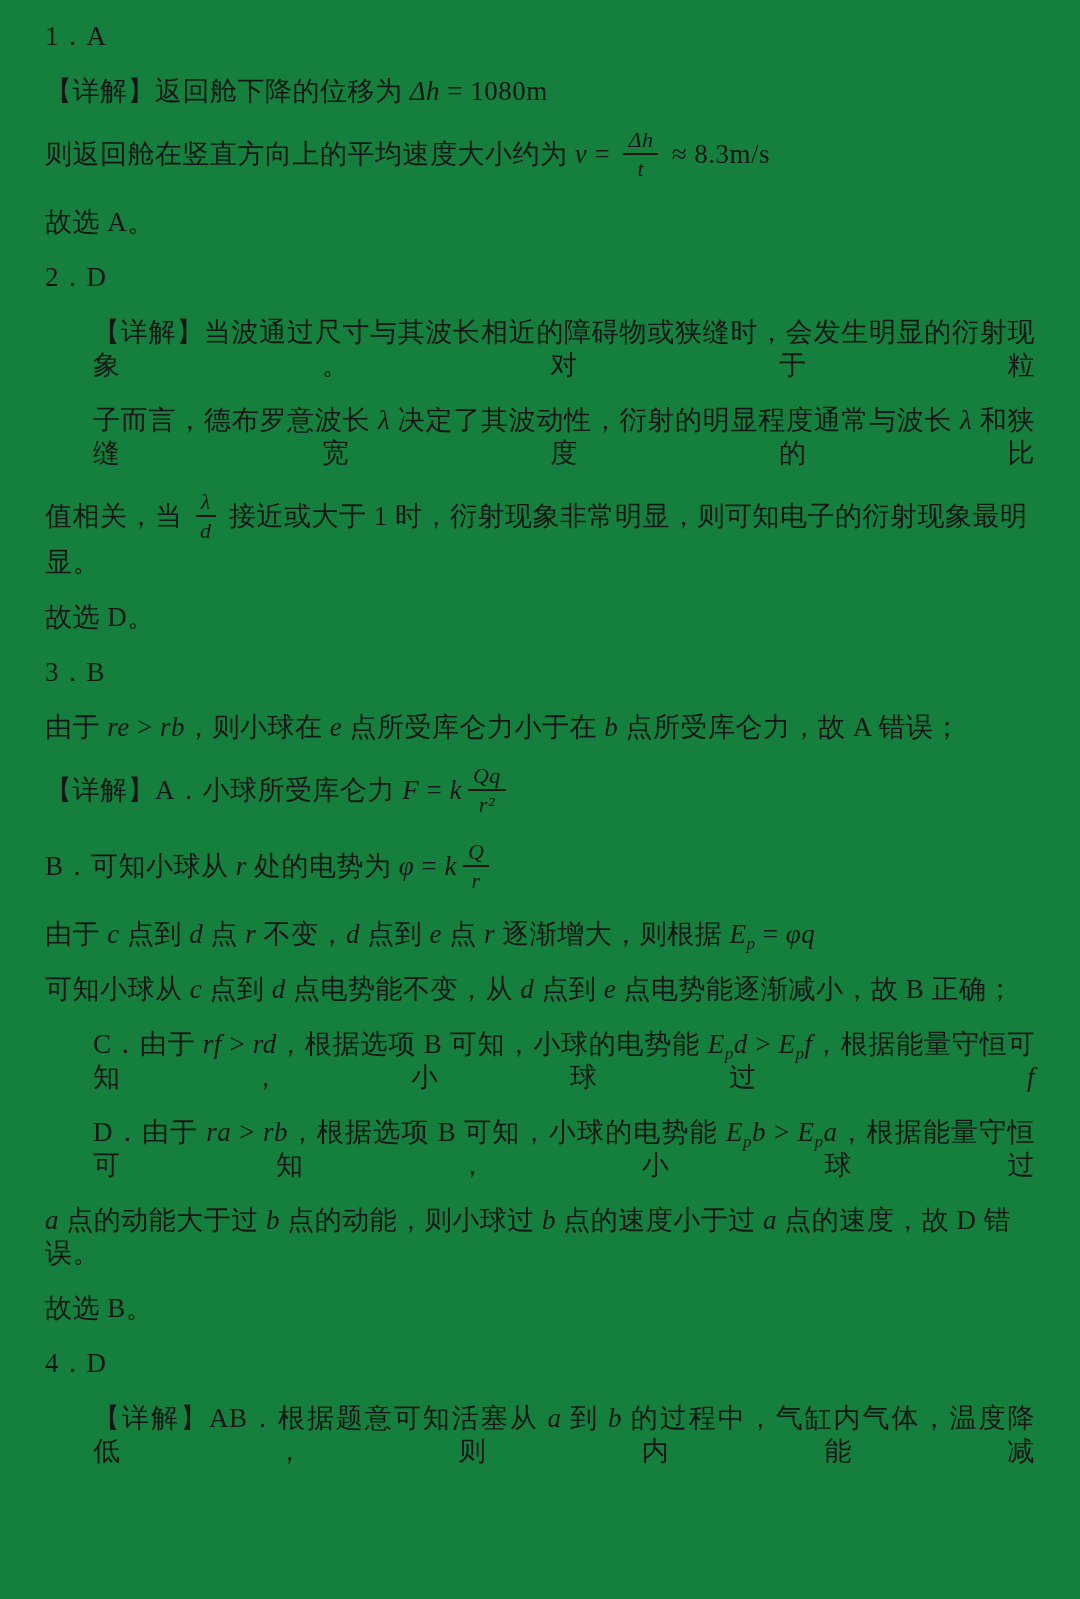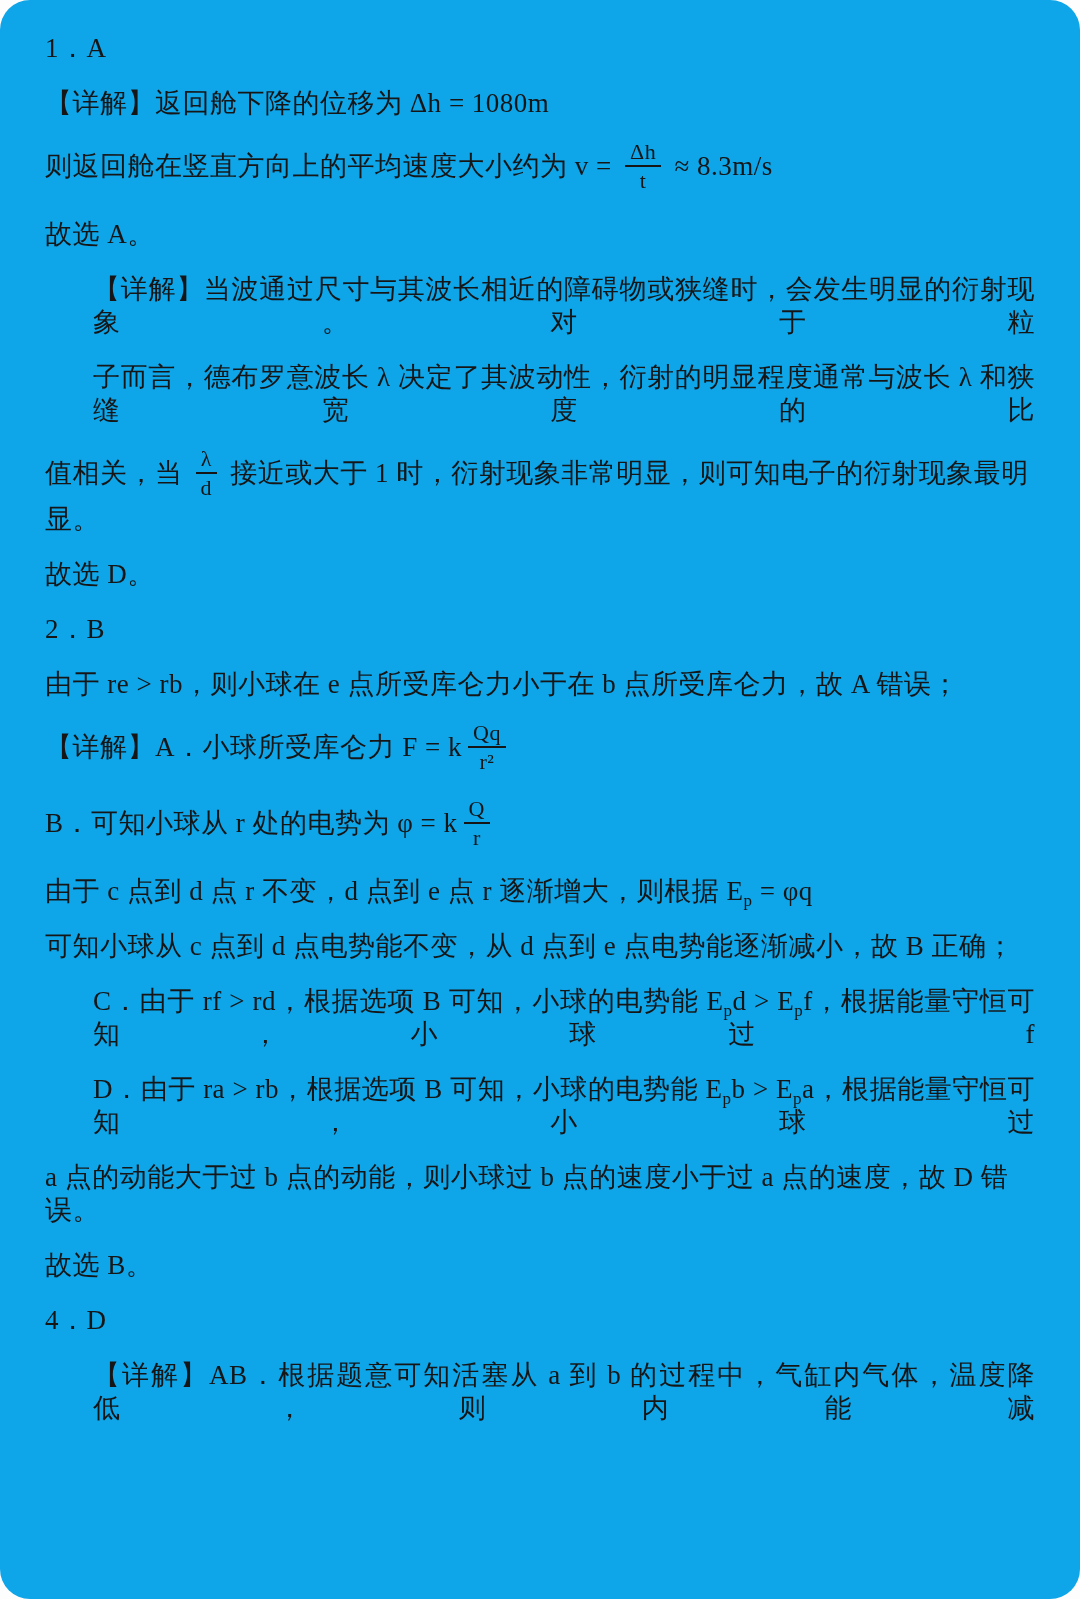--- a/index.html
+++ b/index.html
@@ -8,37 +8,37 @@
     min-height: 1599px;
     background: #fdfdfd;
     color: #161616;
     font-family: "Liberation Serif", "DejaVu Serif", serif;
     overflow: hidden;
   }
   .page {
     box-sizing: border-box;
     width: 1080px;
     min-height: 1599px;
-    padding: 32px 45px 0 45px;
-    background: #0ea5e9;
-    border-radius: 30px;
+    padding: 20px 45px 0 45px;
+    background: #15803d;
   }
   .line {
     font-size: 27px;
     line-height: 33px;
     margin: 0 0 22px 0;
     letter-spacing: 0.5px;
     white-space: normal;
   }
   .fill {
     text-align: justify;
     text-align-last: justify;
     margin-left: 48px;
   }
   .var {
+    font-style: italic;
     font-family: "Liberation Serif", "DejaVu Serif", serif;
   }
   .frac {
     display: inline-flex;
     flex-direction: column;
     vertical-align: middle;
     text-align: center;
     margin: 0 6px;
     position: relative;
     top: -3px;
@@ -65,28 +65,29 @@
 <body>
 
 <main class="page">
     <div class="line"><span class="txt">1．A</span></div>
     <div class="line"><span class="txt">【详解】返回舱下降的位移为 </span><span class="var">Δh</span><span class="txt"> = 1080m</span></div>
     <div class="line"><span class="txt">则返回舱在竖直方向上的平均速度大小约为 </span><span class="var">v</span><span class="txt"> = </span><span class="frac">
         <span class="num var">Δh</span>
         <span class="den var">t</span>
       </span><span class="txt"> ≈ 8.3m/s</span></div>
     <div class="line"><span class="txt">故选 A。</span></div>
+    <div class="line"><span class="txt">2．D</span></div>
     <div class="line fill"><span class="txt">【详解】当波通过尺寸与其波长相近的障碍物或狭缝时，会发生明显的衍射现象。对于粒</span></div>
     <div class="line fill"><span class="txt">子而言，德布罗意波长 </span><span class="var">λ</span><span class="txt"> 决定了其波动性，衍射的明显程度通常与波长 </span><span class="var">λ</span><span class="txt"> 和狭缝宽度的比</span></div>
     <div class="line"><span class="txt">值相关，当 </span><span class="frac">
         <span class="num var">λ</span>
         <span class="den var">d</span>
       </span><span class="txt"> 接近或大于 1 时，衍射现象非常明显，则可知电子的衍射现象最明显。</span></div>
     <div class="line"><span class="txt">故选 D。</span></div>
-    <div class="line"><span class="txt">2．B</span></div>
+    <div class="line"><span class="txt">3．B</span></div>
     <div class="line"><span class="txt">由于 </span><span class="var">re</span><span class="txt"> &gt; </span><span class="var">rb</span><span class="txt">，则小球在 </span><span class="var">e</span><span class="txt"> 点所受库仑力小于在 </span><span class="var">b</span><span class="txt"> 点所受库仑力，故 A 错误；</span></div>
     <div class="line"><span class="txt">【详解】A．小球所受库仑力 </span><span class="var">F</span><span class="txt"> = </span><span class="var">k</span><span class="frac">
         <span class="num var">Qq</span>
         <span class="den var">r²</span>
       </span></div>
     <div class="line"><span class="txt">B．可知小球从 </span><span class="var">r</span><span class="txt"> 处的电势为 </span><span class="var">φ</span><span class="txt"> = </span><span class="var">k</span><span class="frac">
         <span class="num var">Q</span>
         <span class="den var">r</span>
       </span></div>
     <div class="line"><span class="txt">由于 </span><span class="var">c</span><span class="txt"> 点到 </span><span class="var">d</span><span class="txt"> 点 </span><span class="var">r</span><span class="txt"> 不变，</span><span class="var">d</span><span class="txt"> 点到 </span><span class="var">e</span><span class="txt"> 点 </span><span class="var">r</span><span class="txt"> 逐渐增大，则根据 </span><span class="var"><span>E</span><sub class="subp">p</sub></span><span class="txt"> = </span><span class="var">φq</span></div>

